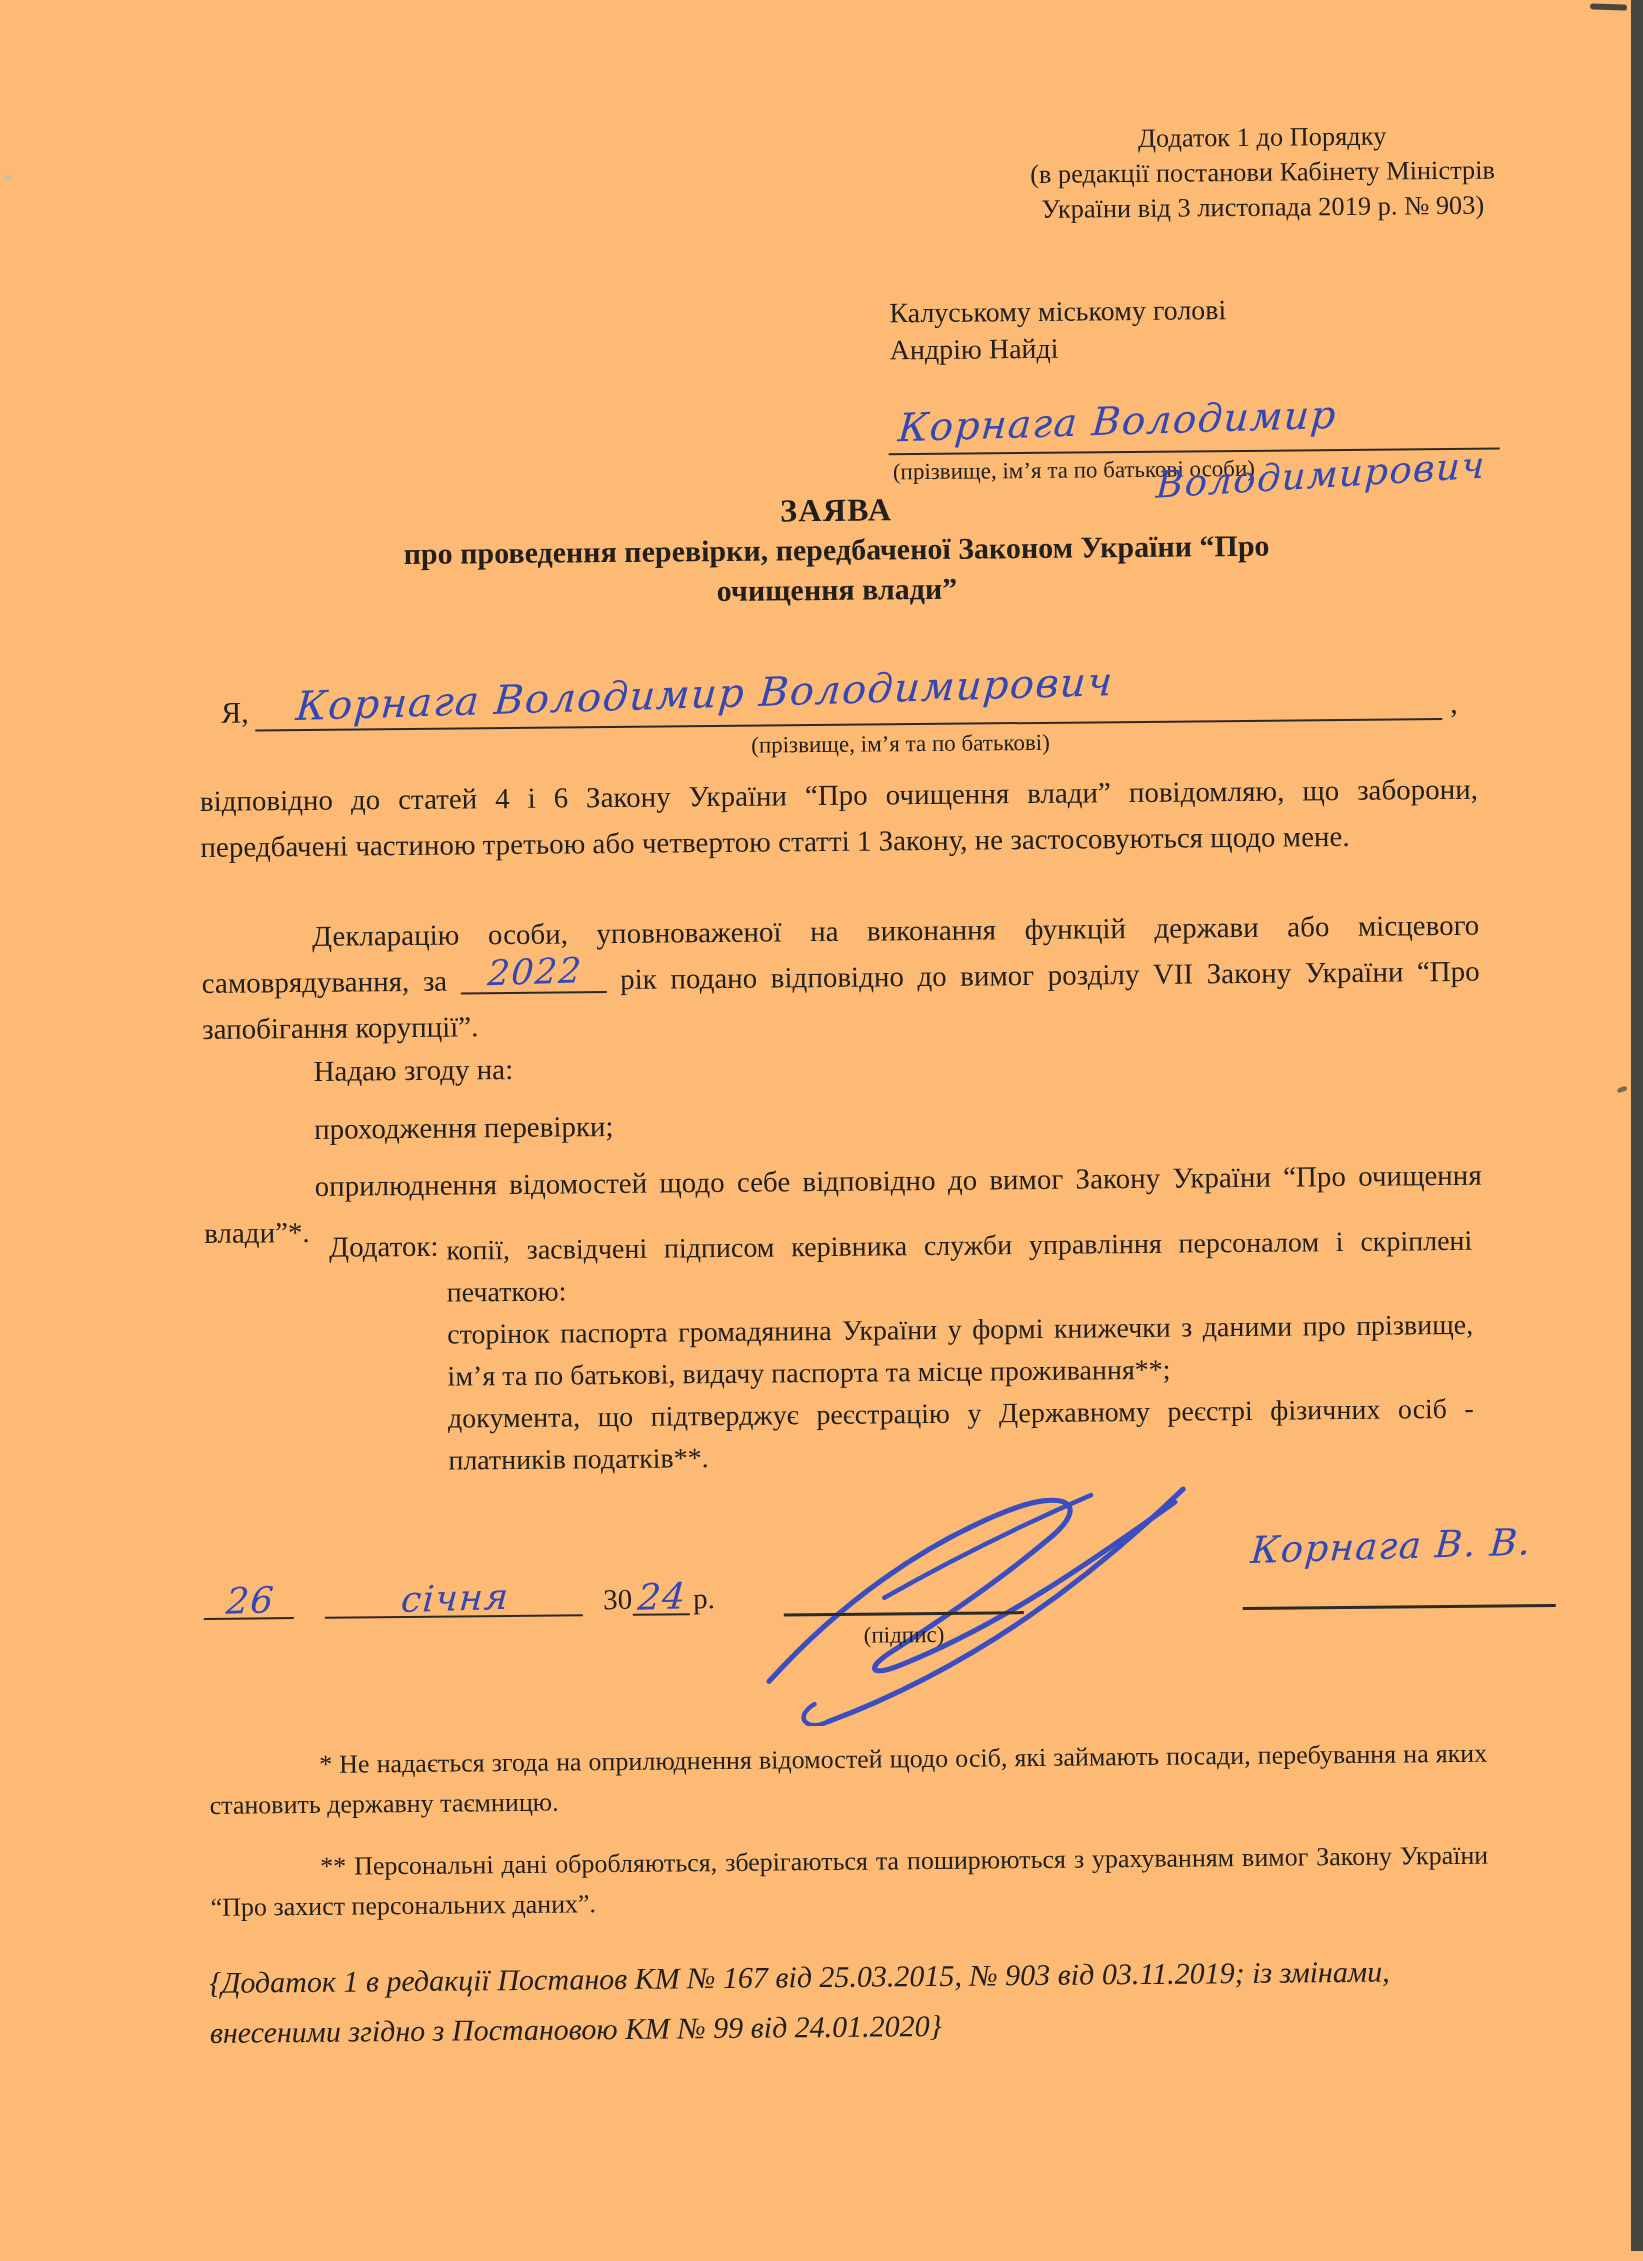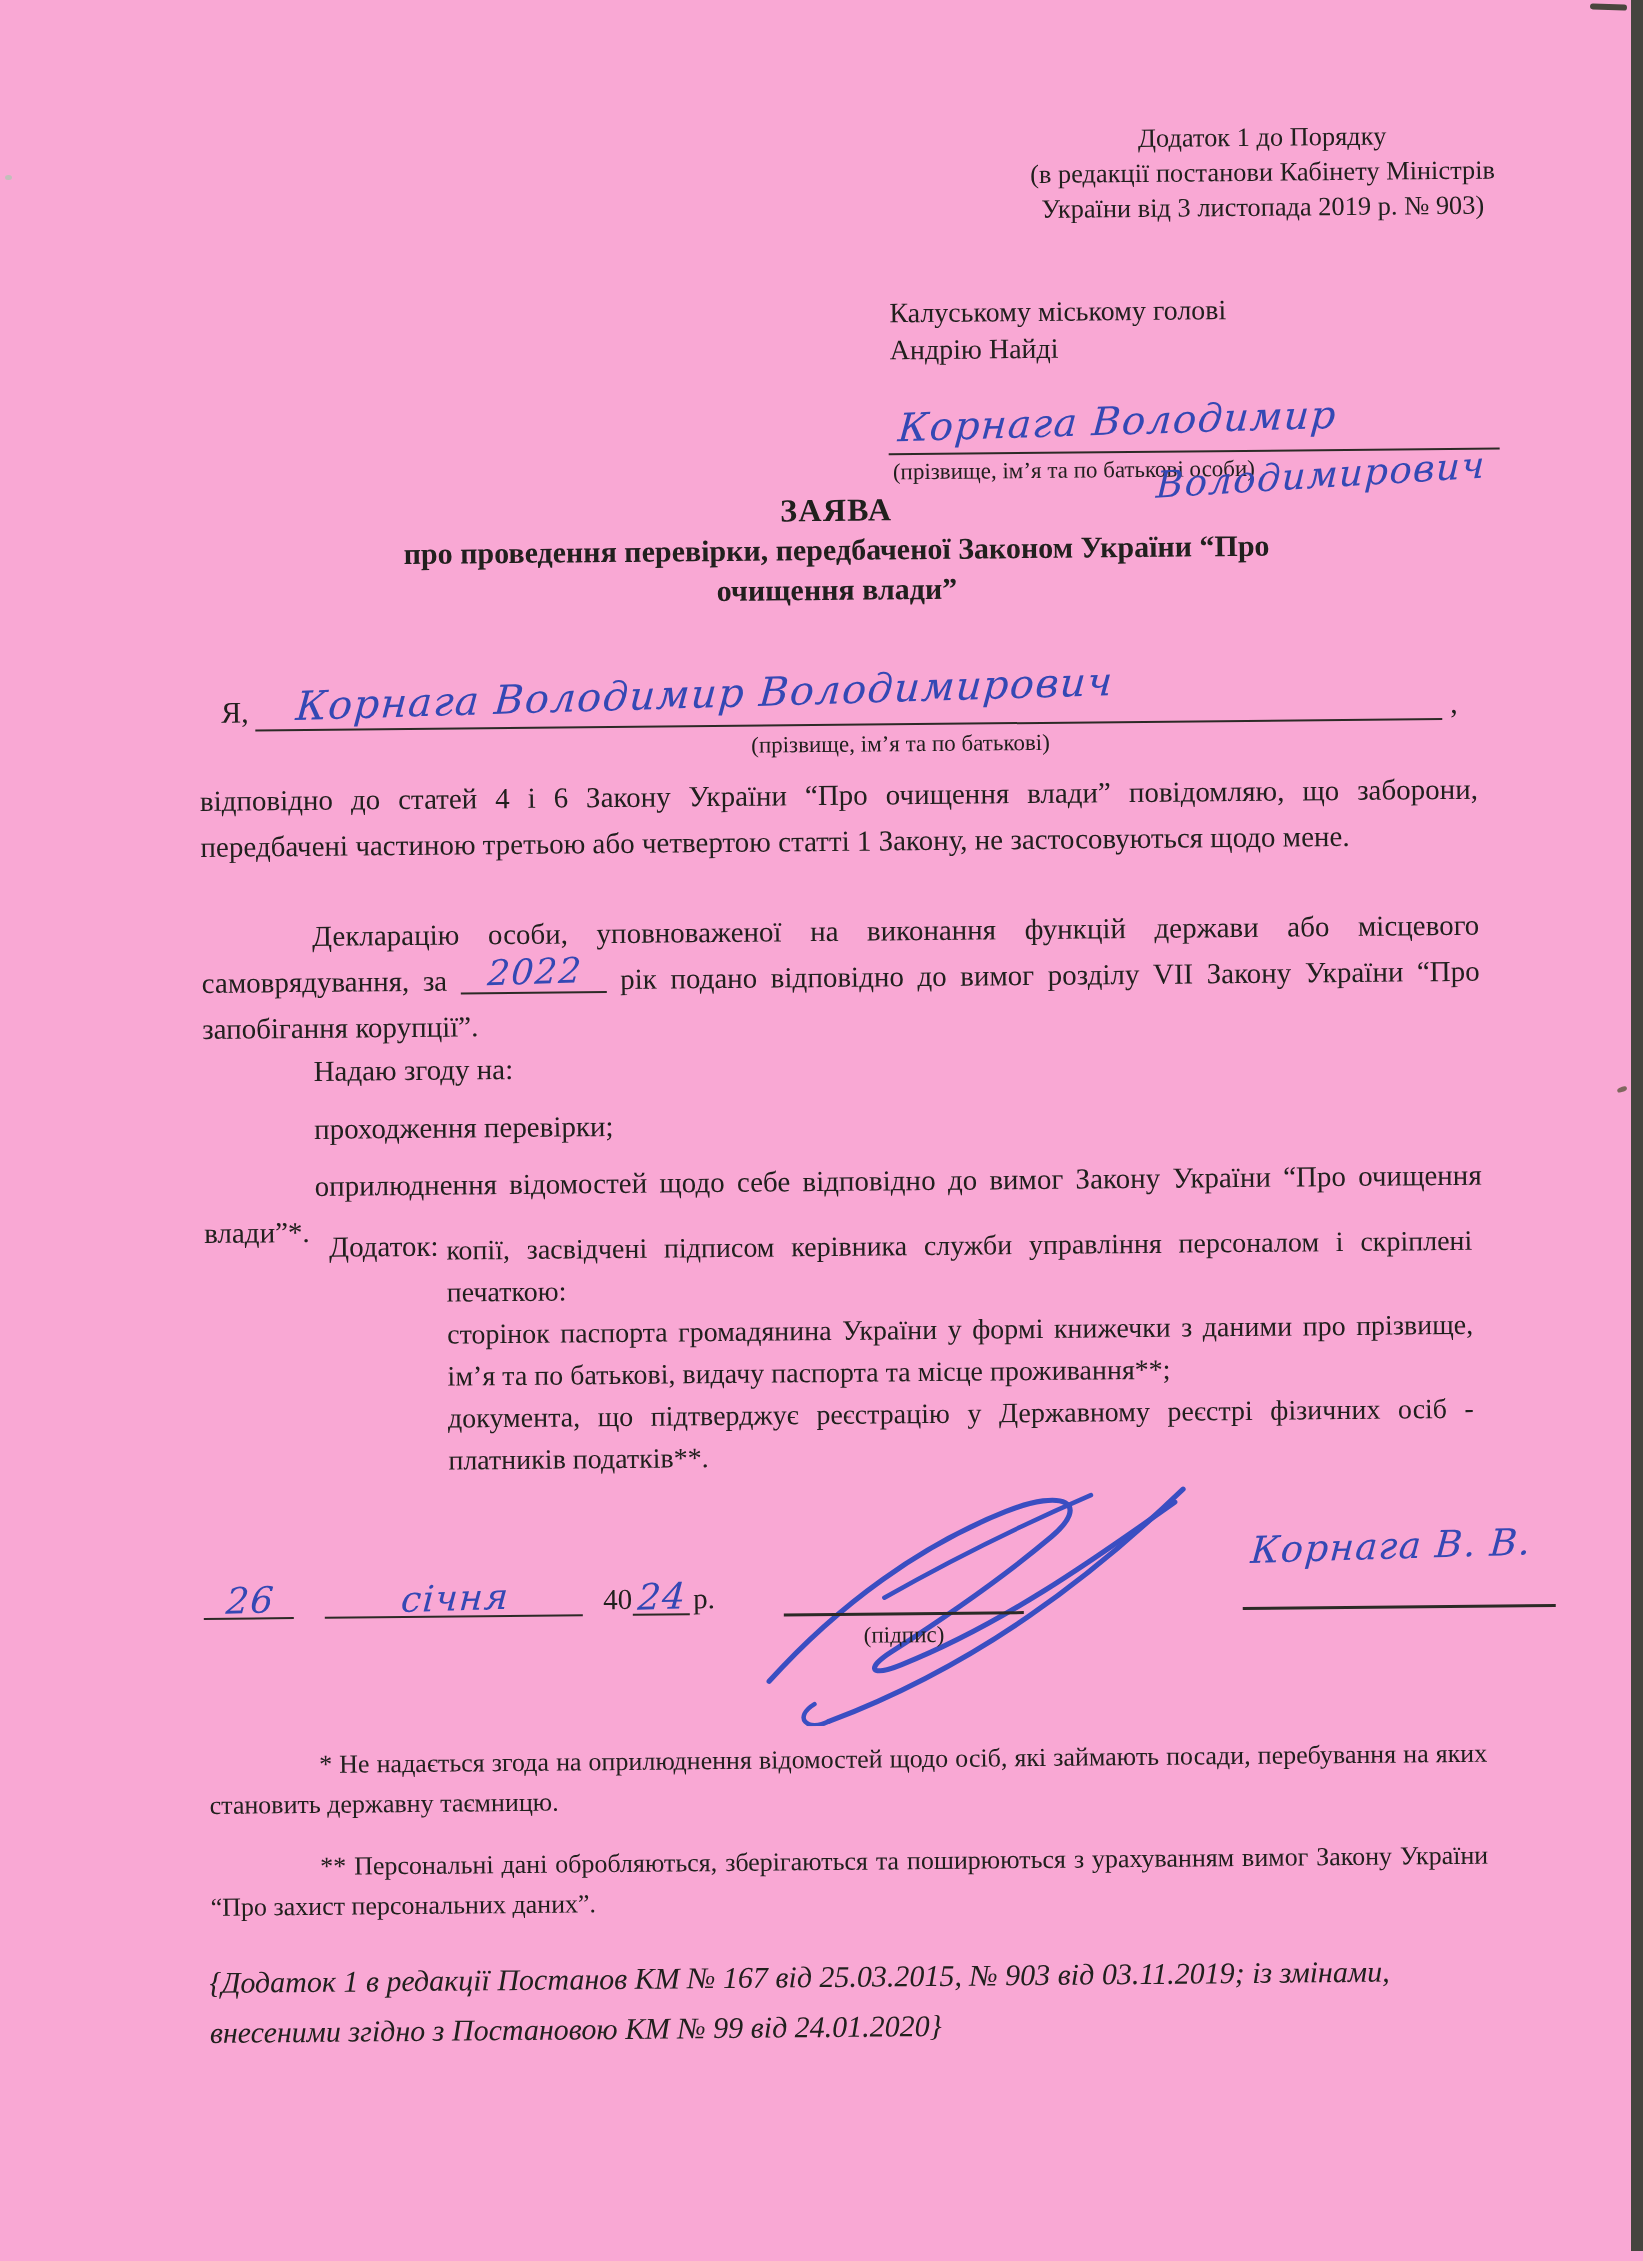--- a/index.html
+++ b/index.html
@@ -1,21 +1,21 @@
 <!DOCTYPE html>
 <html style="font-size:10.3px"><head>
 <meta charset="utf-8">
 <style>
   html, body { margin: 0; padding: 0; background: #ffffff; }
 
   .page {
     position: relative;
     width: 1644px;
     height: 2261px;
-    background: #f9a8d4;
+    background: #fdba74;
     overflow: hidden;
     font-family: "Liberation Serif", serif;
     color: #21201e;
   }
 
   .tilt {
     position: absolute;
     inset: 0;
     transform: rotate(-0.55deg);
     transform-origin: 50% 40%;
@@ -217,21 +217,21 @@
       <div>документа, що підтверджує реєстрацію у Державному реєстрі фізичних осіб - платників податків**.</div>
     </div>
 
     <div class="abs date-row">
       <div class="u-slot slot-day">
         <span class="hand">26</span>
       </div>
       <div class="u-slot slot-month">
         <span class="hand">січня</span>
       </div>
-      <span class="printed-20">40</span>
+      <span class="printed-20">30</span>
       <div class="u-slot slot-year">
         <span class="hand">24</span>
       </div>
       <span class="printed-r">р.</span>
     </div>
 
     <svg class="abs sig-svg" width="535" height="258" viewBox="0 0 830 400" fill="none">
       <path d="M 60 330 C 170 210, 300 120, 430 70 C 520 35, 562 58, 500 110 C 420 176, 330 236, 250 286 C 210 311, 216 326, 266 306 C 420 246, 560 150, 692 58" stroke="#3a4ec2" stroke-width="8" stroke-linecap="round"></path>
       <path d="M 705 38 C 565 170, 385 308, 152 393" stroke="#3a4ec2" stroke-width="8" stroke-linecap="round"></path>
       <path d="M 240 202 C 330 152, 452 92, 562 46" stroke="#3a4ec2" stroke-width="7" stroke-linecap="round"></path>

